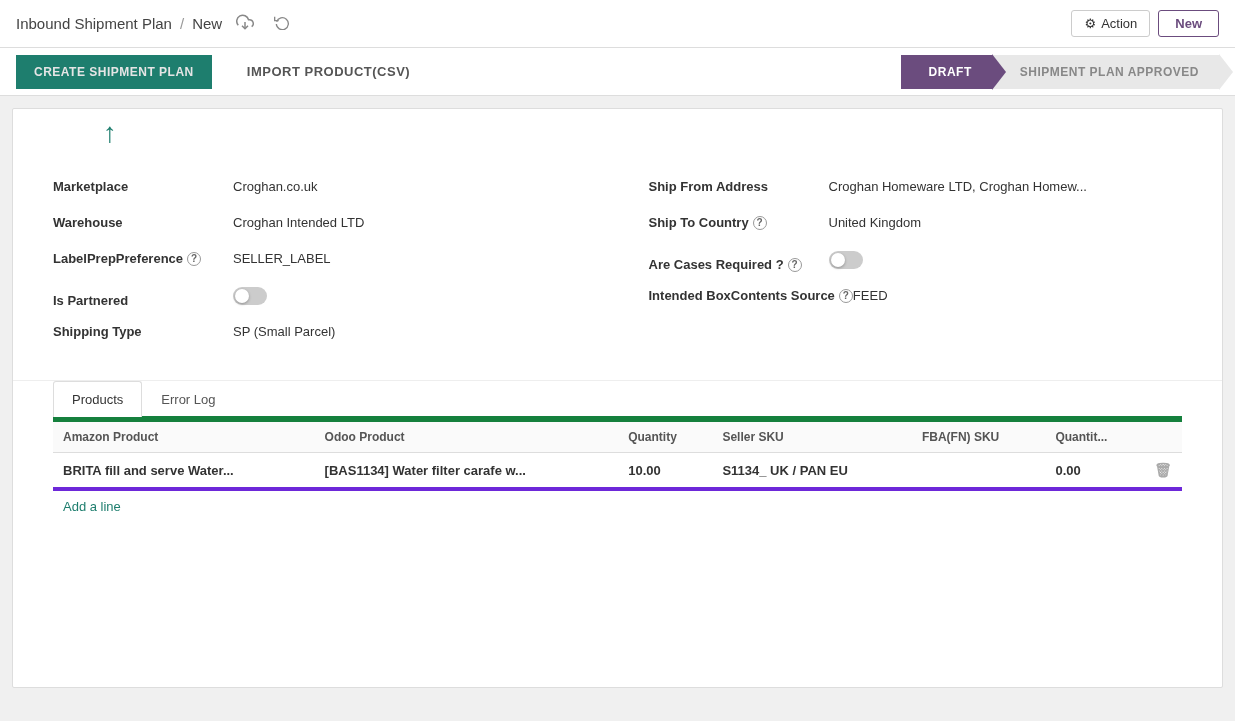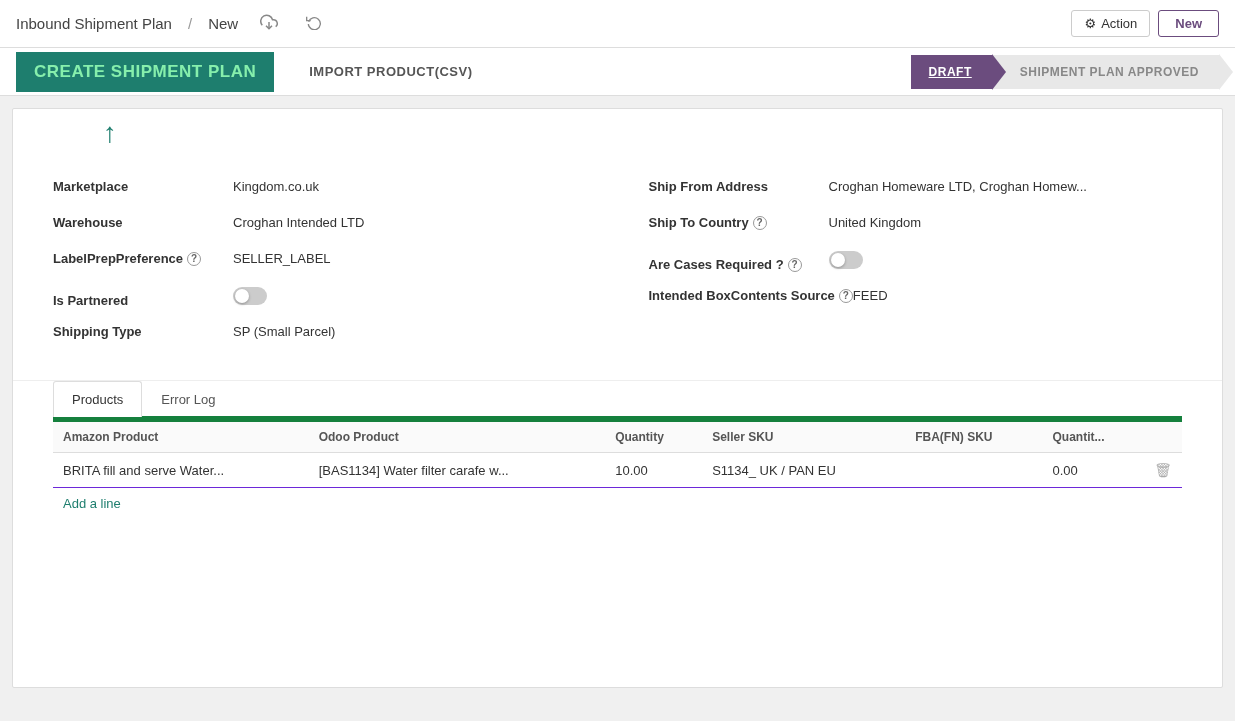--- a/index.html
+++ b/index.html
@@ -11,21 +11,21 @@
       align-items: center;
       justify-content: space-between;
       background: #fff;
       border-bottom: 1px solid #ddd;
       padding: 0 16px;
       height: 48px;
     }
     .top-bar-left {
       display: flex;
       align-items: center;
-      gap: 16px;
+      gap: 8px;
     }
     .breadcrumb-title {
       font-size: 15px;
       color: #444;
     }
     .breadcrumb-sep {
       color: #999;
       font-size: 15px;
     }
     .breadcrumb-current {
@@ -80,24 +80,24 @@
       gap: 0;
       justify-content: space-between;
     }
     .action-bar-left {
       display: flex;
       align-items: center;
       gap: 0;
     }
     .create-btn {
       background: #1e7e6e;
-      color: #86efac;
+      color: #e5e5e5;
       border: none;
       padding: 10px 18px;
-      font-size: 17px;
+      font-size: 12px;
       font-weight: 700;
       cursor: pointer;
       text-transform: uppercase;
       letter-spacing: 0.5px;
     }
     .import-btn {
       background: none;
       border: none;
       padding: 10px 35px;
       font-size: 13px;
@@ -144,21 +144,21 @@
       border-top: 18px solid transparent;
       border-bottom: 18px solid transparent;
       z-index: 2;
     }
     .status-step.active::after {
       border-left: 14px solid #6b4c7e;
     }
     .status-step.inactive::after {
       border-left: 14px solid #e8e8e8;
     }
-    .status-step:first-child { padding-left: 18px; text-decoration: underline; }
+    .status-step:first-child { padding-left: 28px; }
 
     
     .main-content {
       margin: 12px;
       background: #fff;
       border: 1px solid #ddd;
       border-radius: 2px;
       min-height: 580px;
     }
     .arrow-indicator {
@@ -274,22 +274,23 @@
       text-align: left;
       padding: 8px 10px;
       border-bottom: 1px solid #ddd;
       font-weight: 600;
       color: #555;
       background: #fafafa;
       font-size: 12px;
     }
     .products-table td {
       padding: 9px 10px;
-      border-bottom: 1px solid #6d28d9;
+      border-bottom: 4px solid #6d28d9;
       color: #333;
+      font-weight: bold;
     }
     .add-line-btn {
       background: none;
       border: none;
       color: #1e7e6e;
       cursor: pointer;
       padding: 8px 10px;
       font-size: 13px;
       font-weight: 500;
     }
@@ -349,21 +350,21 @@
 
   <div class="arrow-indicator">
     <span class="arrow-up">↑</span>
   </div>
 
   <div class="form-body">
 
     <div>
       <div class="field-row">
         <span class="field-label">Marketplace</span>
-        <span class="field-value">Kingdom.co.uk</span>
+        <span class="field-value">Croghan.co.uk</span>
       </div>
       <div class="field-row">
         <span class="field-label">Warehouse</span>
         <span class="field-value">Croghan Intended LTD</span>
       </div>
       <div class="field-row">
         <span class="field-label">
           <span>LabelPrepPreference</span>
           <span class="help-icon">?</span>
         </span>

